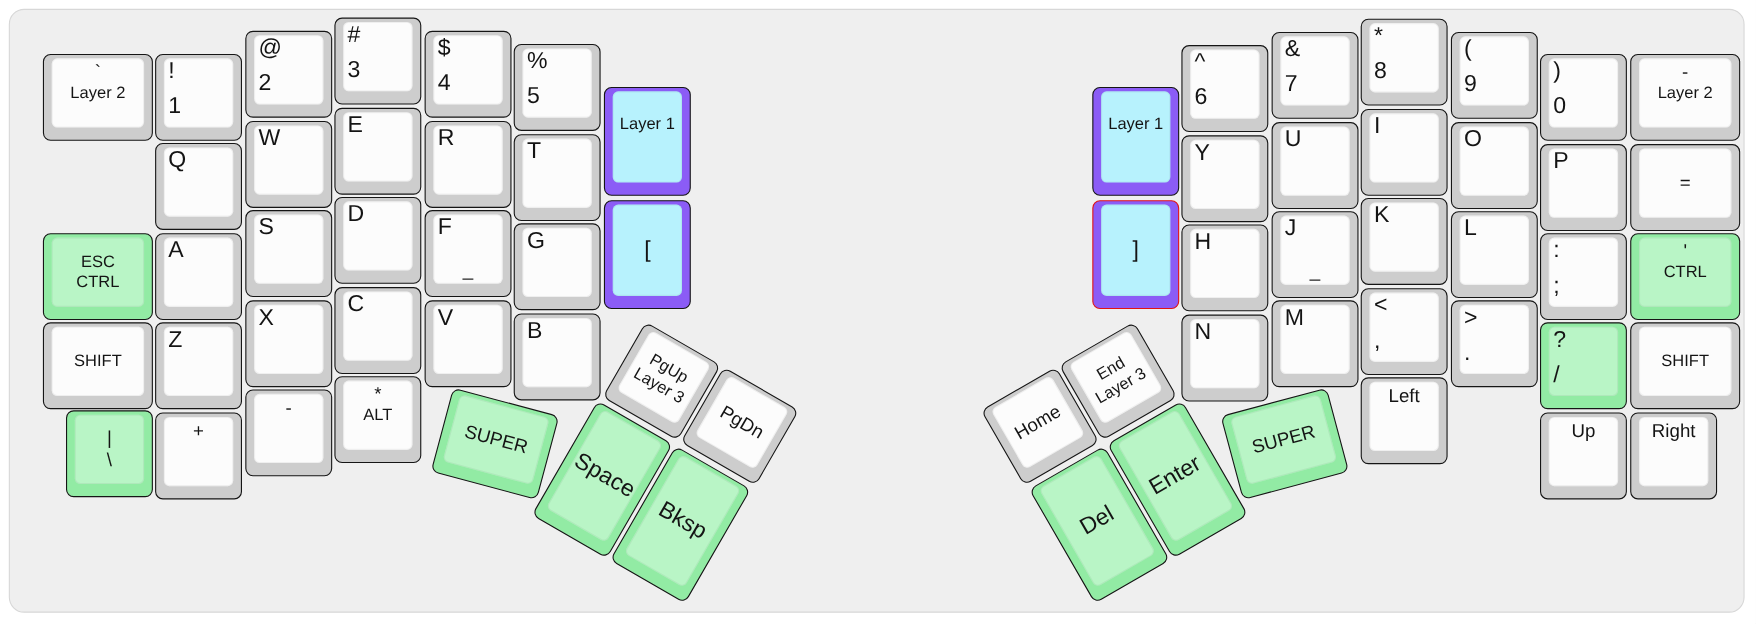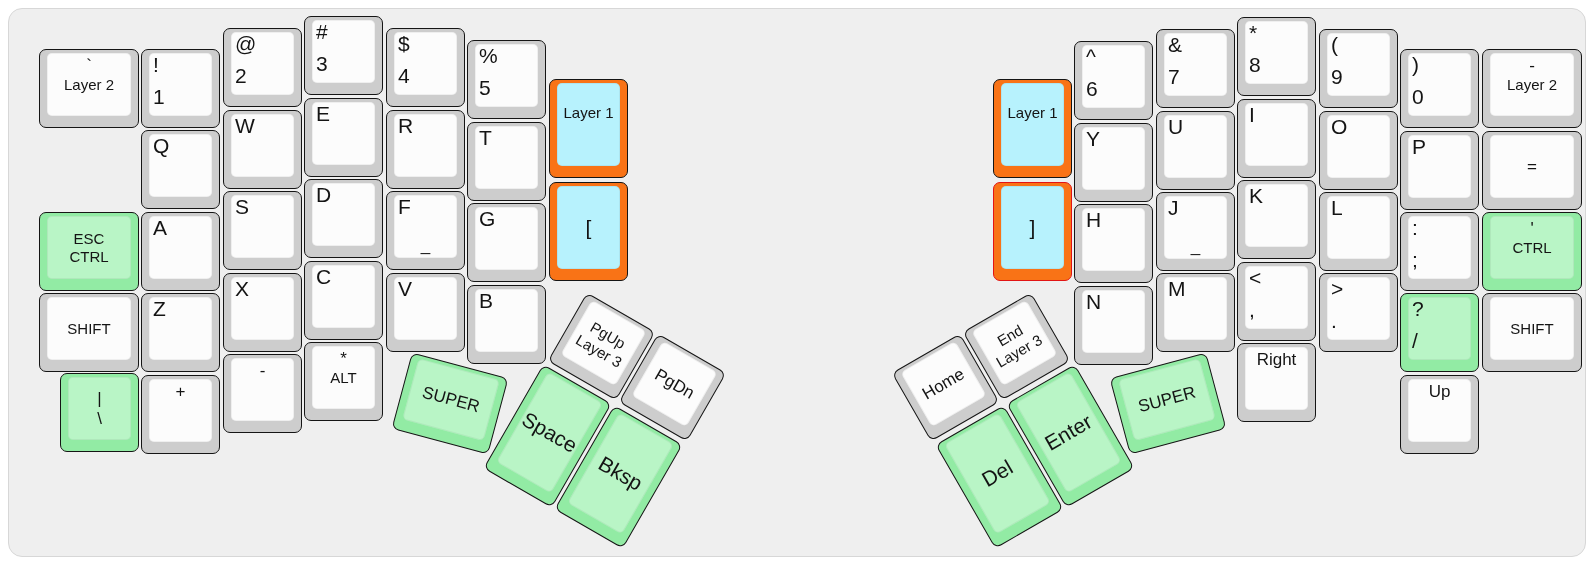--- a/index.html
+++ b/index.html
@@ -5,21 +5,21 @@
   html,body{margin:0;padding:0;background:#ffffff;}
   .stage{position:relative;width:1596px;height:567px;background:#ffffff;overflow:hidden;
          font-family:"Liberation Sans","DejaVu Sans",sans-serif;}
   .board{position:absolute;left:8px;top:8px;width:1578px;height:549px;
          background:#efefef;border:1px solid #d7d7d7;border-radius:14px;box-sizing:border-box;}
   .key{position:absolute;box-sizing:border-box;border:1.5px solid #151515;border-radius:7px;}
   .key .key-top{position:absolute;left:7px;right:7px;top:3px;bottom:11px;border-radius:5px;
          box-shadow:inset 0 0 0 1px rgba(0,0,0,0.05);}
   .c-white{background:#cdcdcd}.c-white .key-top{background:#fcfcfc}
   .c-green{background:#92eba4}.c-green .key-top{background:#b9f5c6}
-  .c-cyan{background:#f97316}.c-cyan .key-top{background:#b7f2fd}
+  .c-cyan{background:#8b5cf6}.c-cyan .key-top{background:#b7f2fd}
   .red-border{border-color:#e21414;}
   .lab{position:absolute;color:#141414;line-height:1.2;}
   .pos-tl{left:4px;top:1px;}
   .pos-ml{left:4px;top:70%;transform:translateY(-50%);}
   .pos-tc{left:0;right:0;top:3px;text-align:center;}
   .pos-cc{left:0;right:0;top:50%;transform:translateY(-50%);text-align:center;white-space:pre-line;}
   .pos-uc{left:0;right:0;top:36%;transform:translateY(-50%);text-align:center;}
   .pos-bc{left:0;right:0;bottom:2px;text-align:center;}
   .s1{font-size:15px;}
   .s2{font-size:17px;}
@@ -281,21 +281,21 @@
         </div>
       </div>
       <div class="key c-white" style="left: 1228px; top: 253px; width: 79px; height: 79px;">
         <div class="key-top">
           <div class="lab pos-tl s3">&lt;</div>
           <div class="lab pos-ml s3">,</div>
         </div>
       </div>
       <div class="key c-white" style="left: 1228px; top: 334px; width: 79px; height: 79px;">
         <div class="key-top">
-          <div class="lab pos-tc s2">Right</div>
+          <div class="lab pos-tc s2">Left</div>
         </div>
       </div>
       <div class="key c-white" style="left: 1310px; top: 20px; width: 79px; height: 79px;">
         <div class="key-top">
           <div class="lab pos-tl s3">(</div>
           <div class="lab pos-ml s3">9</div>
         </div>
       </div>
       <div class="key c-white" style="left: 1310px; top: 102px; width: 79px; height: 79px;">
         <div class="key-top">
@@ -354,20 +354,25 @@
       </div>
       <div class="key c-green" style="left: 1473px; top: 203px; width: 100px; height: 79px;">
         <div class="key-top">
           <div class="lab pos-tc s2">'</div>
           <div class="lab pos-cc s1">CTRL</div>
         </div>
       </div>
       <div class="key c-white" style="left: 1473px; top: 284px; width: 100px; height: 79px;">
         <div class="key-top">
           <div class="lab pos-cc s1">SHIFT</div>
+        </div>
+      </div>
+      <div class="key c-white" style="left: 1473px; top: 366px; width: 79px; height: 79px;">
+        <div class="key-top">
+          <div class="lab pos-tc s2">Right</div>
         </div>
       </div>
       <div class="key c-green" style="left: 1109px; top: 355px; width: 100px; height: 79px; transform: rotate(-15deg);">
         <div class="key-top">
           <div class="lab pos-cc s2">SUPER</div>
         </div>
       </div>
       <div class="key c-white" style="left: 968px; top: 298px; width: 79px; height: 79px; transform: rotate(-30deg);">
         <div class="key-top">
           <div class="lab pos-cc s1">End

